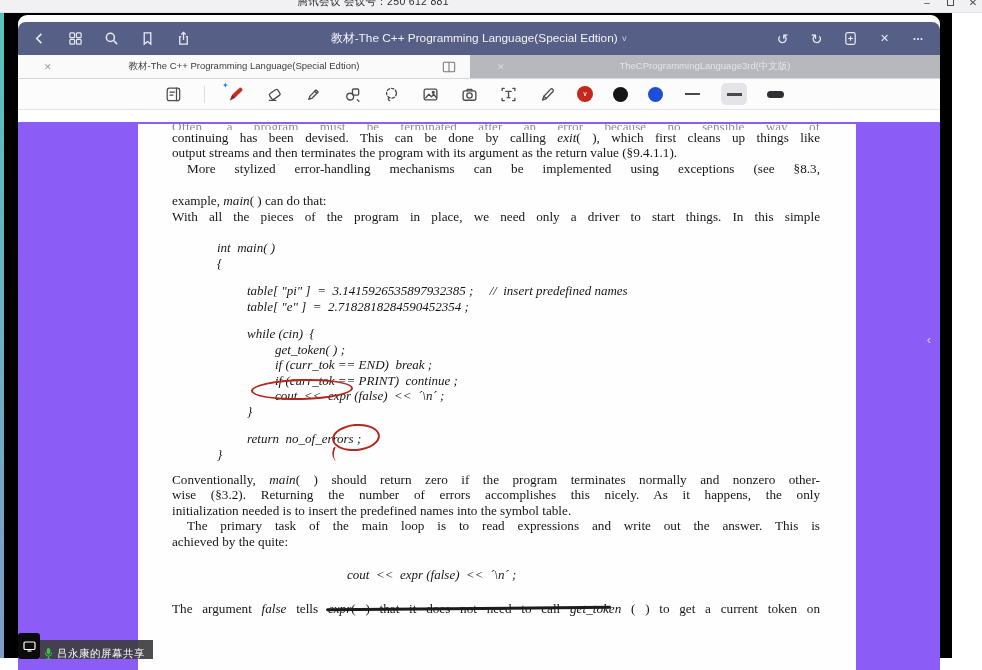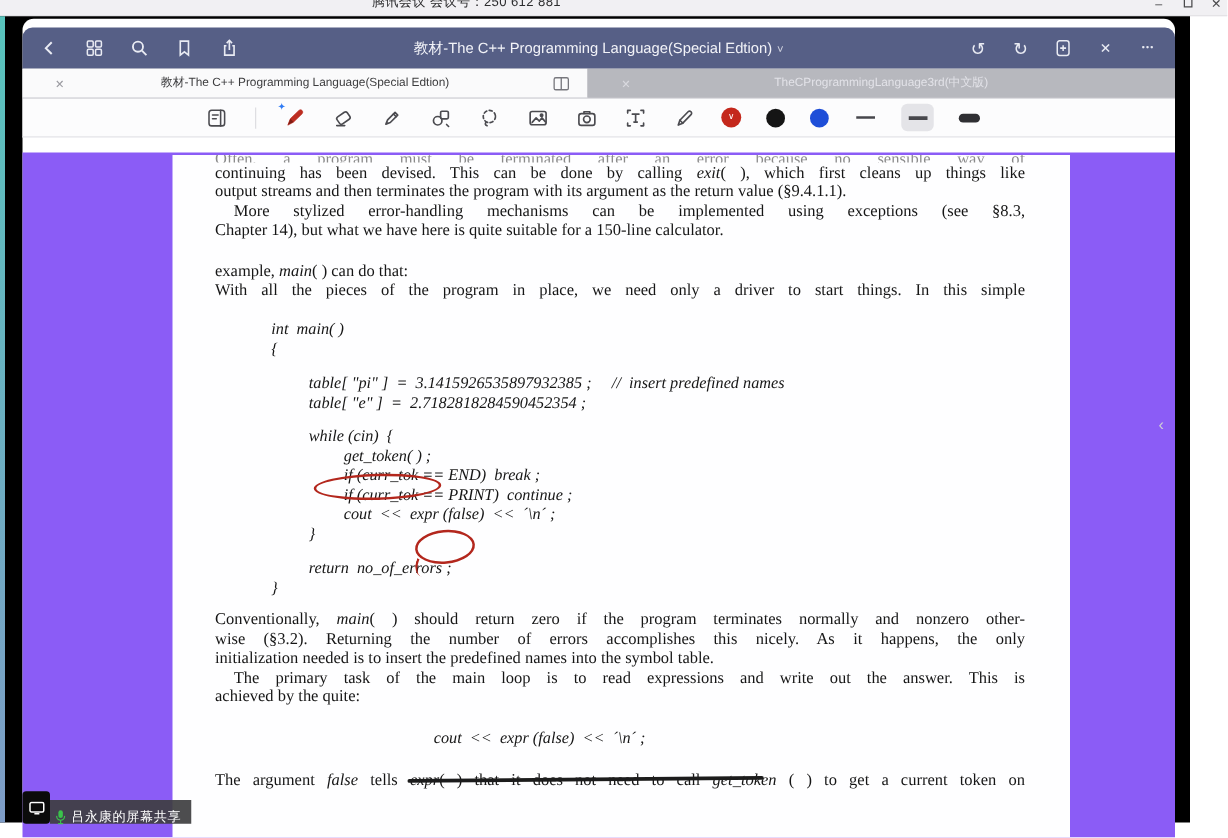--- a/index.html
+++ b/index.html
@@ -290,21 +290,20 @@
     <div id="content">
       <div id="page">
         <div class="clipline">
           <div class="line">Often, a program must be terminated after an error because no sensible way of</div>
         </div>
         <div class="para" id="para1">
 
         <div class="line jl">continuing has been devised.  This can be done by calling <i>exit</i>( ), which first cleans up things like</div>
             <div class="line">output streams and then terminates the program with its argument as the return value (§9.4.1.1).</div>
             <div class="line jl ind">More stylized error-handling mechanisms can be implemented using exceptions (see §8.3,</div>
-            <div class="line">Chapter 14), but what we have here is quite suitable for a 150-line calculator.</div>
           </div>
         <div class="para" id="para2">
 
         <div class="line">example, <i>main</i>( ) can do that:</div>
             <div class="line jl">With all the pieces of the program in place, we need only a driver to start things.  In this simple</div>
           </div>
         <div class="codeblock" id="code1">
 
         <div class="cl c0">int  main( )</div>
             <div class="cl c0">{</div>

